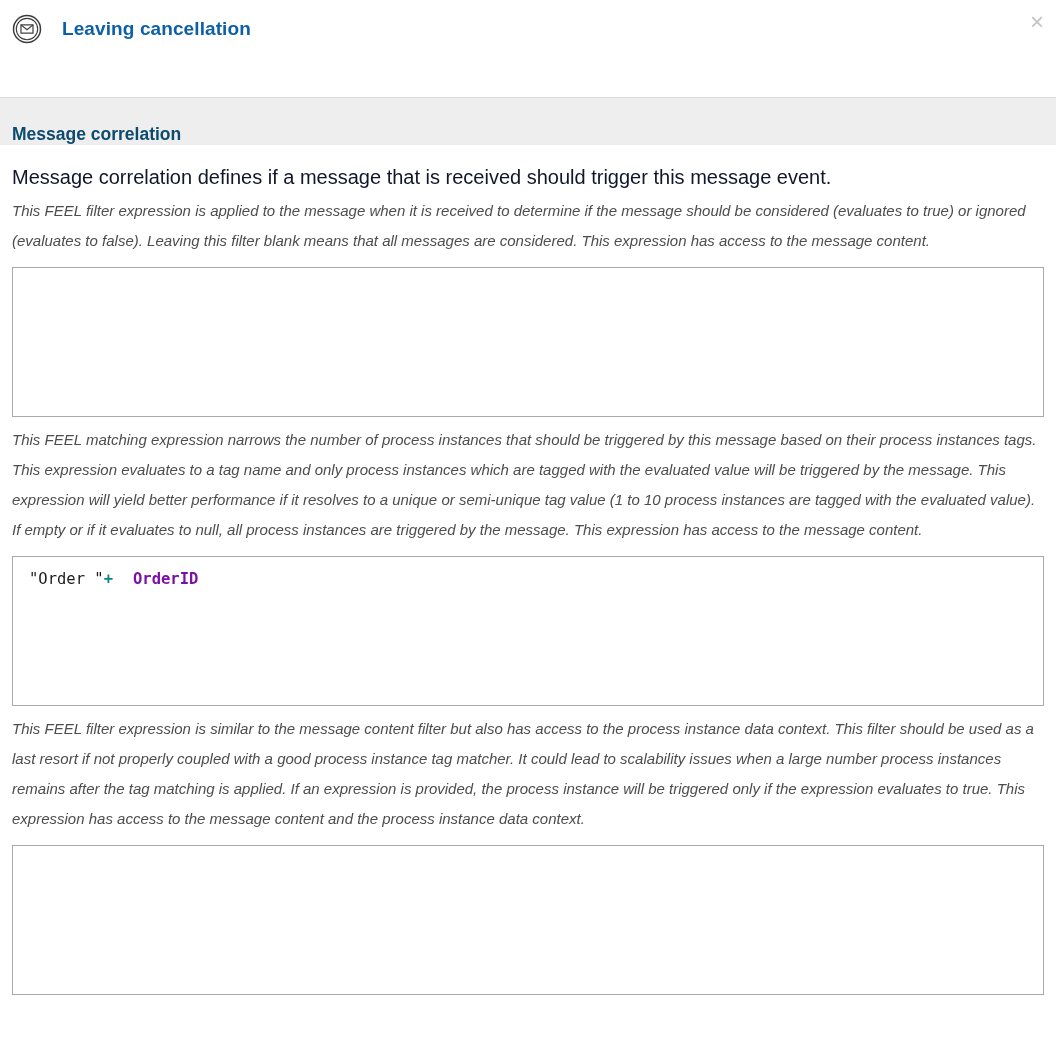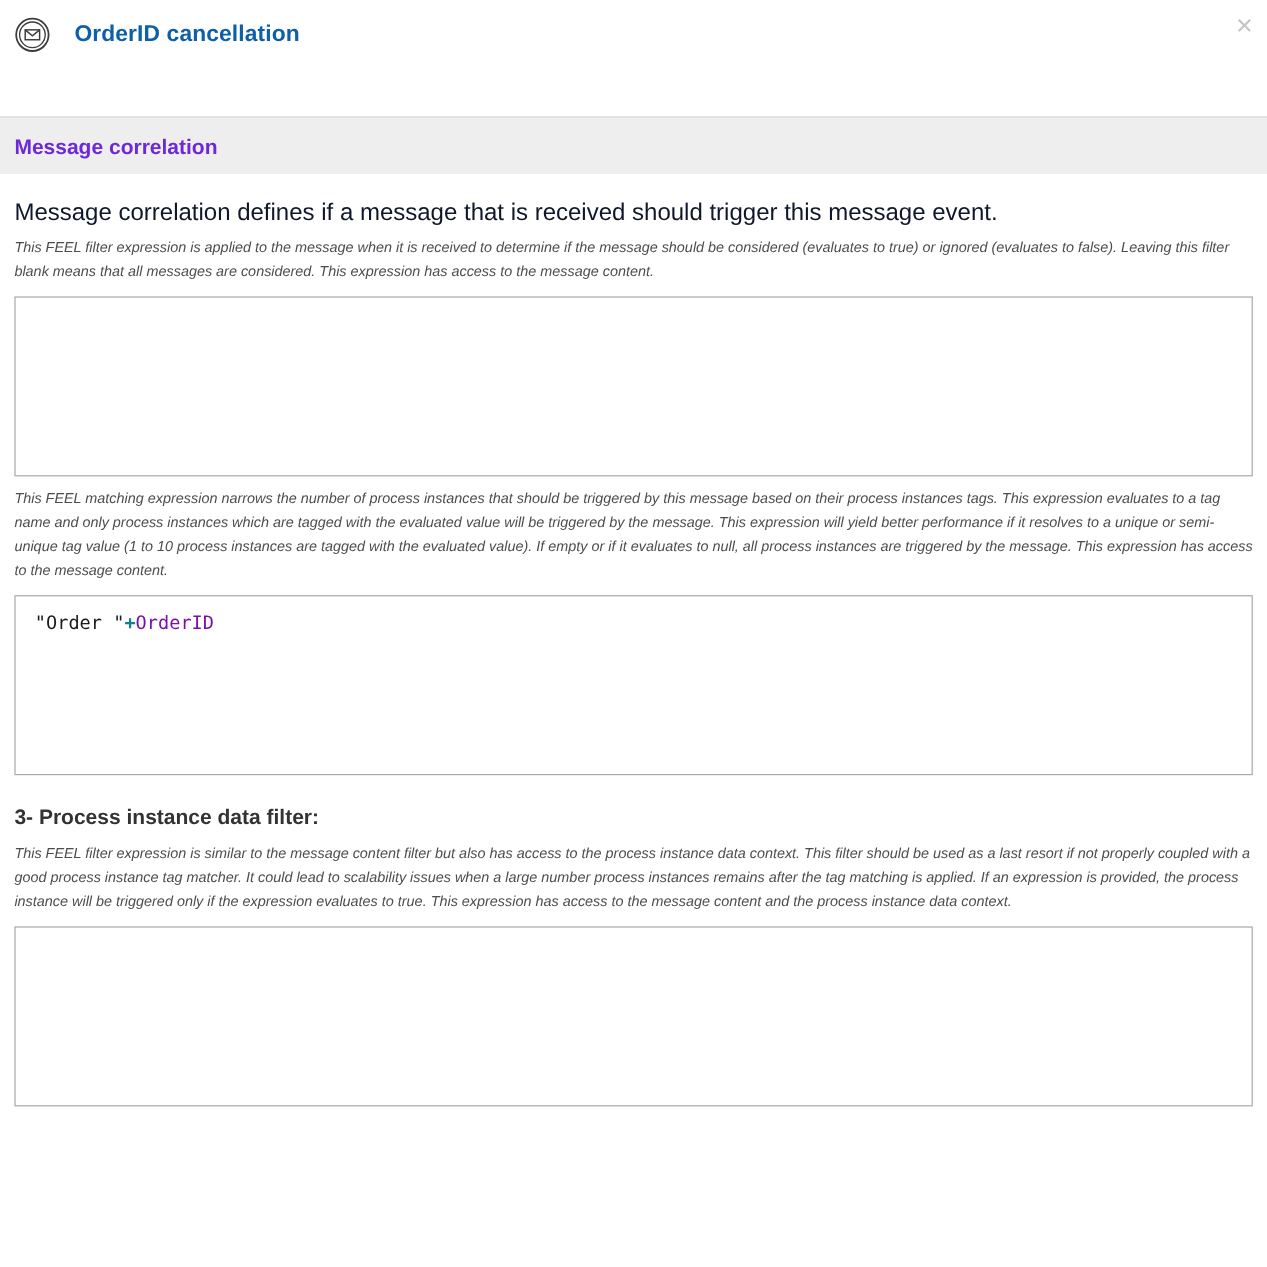--- a/index.html
+++ b/index.html
@@ -50,46 +50,46 @@
     line-height: 20px;
     font-family: "Liberation Sans", sans-serif;
   }
   
   .section-bar {
     height: 48px;
     line-height: 48px;
     background: #eeeeee;
     border-top: 1px solid #d9d9d9;
     box-sizing: border-box;
-    padding: 0 12px;
+    padding: 12px 12px;
     font-size: 17.5px;
     font-weight: bold;
-    color: #6d28d9;
+    color: #0c4a6e;
   }
   
   .content {
     padding: 0 12px;
   }
   .intro {
     margin: 21px 0 0 0;
     font-size: 20px;
     line-height: 22px;
     color: #0f172a;
   }
   .sec-heading {
     margin: 24px 0 0 0;
     font-size: 17.5px;
     line-height: 23px;
     font-weight: bold;
     color: #333333;
   }
   .sec-desc {
     margin: 8px 0 0 0;
-    font-size: 12px;
-    line-height: 20px;
+    font-size: 15px;
+    line-height: 30px;
     font-style: italic;
     color: #4d4d4d;
   }
   .feel-editor {
     margin-top: 11px;
     height: 148px;
     box-sizing: content-box;
     border: 1px solid #a9a9a9;
     background: #ffffff;
     padding: 0;
@@ -99,37 +99,37 @@
   .feel-editor .code-line {
     padding: 13px 16px;
     font-family: "DejaVu Sans Mono", "Liberation Mono", monospace;
     font-size: 15.5px;
     line-height: 19px;
     white-space: pre;
     color: #1b1b1b;
   }
   .tok-string   { color: #1b1b1b; }
   .tok-operator { color: #0d8488; font-weight: bold; }
-  .tok-variable { color: #7c0fa8; font-weight: normal; }
+  .tok-variable { color: #7c0fa8; font-weight: bold; margin-left: 20px; }
 </style>
 </head>
 <body>
 
 <div class="modal">
 
   <div class="modal-header">
     <span class="event-icon">
       <svg viewBox="0 0 32 32" width="30" height="30">
         <circle cx="16" cy="16" r="14.4" fill="none" stroke="#3d3d3d" stroke-width="1.6"></circle>
         <circle cx="16" cy="16" r="11.4" fill="none" stroke="#3d3d3d" stroke-width="1.2"></circle>
         <rect x="9.6" y="11.6" width="12.8" height="8.8" fill="#ffffff" stroke="#3d3d3d" stroke-width="1.3"></rect>
         <path d="M9.6 11.6 L16 16.8 L22.4 11.6" fill="none" stroke="#3d3d3d" stroke-width="1.3"></path>
       </svg>
     </span>
-    <span class="modal-title">OrderID cancellation</span>
+    <span class="modal-title">Leaving cancellation</span>
     <button class="close-btn">
       <span>×</span>
     </button>
   </div>
 
   <div class="section-bar">
     <span>Message correlation</span>
   </div>
 
   <div class="content">
@@ -139,20 +139,19 @@
     <p class="sec-desc">This FEEL filter expression is applied to the message when it is received to determine if the message should be considered (evaluates to true) or ignored (evaluates to false). Leaving this filter blank means that all messages are considered. This expression has access to the message content.</p>
     <div class="feel-editor">
       <div class="code-line"></div>
     </div>
 
     <p class="sec-desc">This FEEL matching expression narrows the number of process instances that should be triggered by this message based on their process instances tags. This expression evaluates to a tag name and only process instances which are tagged with the evaluated value will be triggered by the message. This expression will yield better performance if it resolves to a unique or semi-unique tag value (1 to 10 process instances are tagged with the evaluated value). If empty or if it evaluates to null, all process instances are triggered by the message. This expression has access to the message content.</p>
     <div class="feel-editor">
       <div class="code-line"><span class="tok-string">"Order "</span><span class="tok-operator">+</span><span class="tok-variable">OrderID</span></div>
     </div>
 
-    <h3 class="sec-heading">3- Process instance data filter:</h3>
     <p class="sec-desc">This FEEL filter expression is similar to the message content filter but also has access to the process instance data context. This filter should be used as a last resort if not properly coupled with a good process instance tag matcher. It could lead to scalability issues when a large number process instances remains after the tag matching is applied. If an expression is provided, the process instance will be triggered only if the expression evaluates to true. This expression has access to the message content and the process instance data context.</p>
     <div class="feel-editor">
       <div class="code-line"></div>
     </div>
 
   </div>
 </div>
 
 </body></html>

